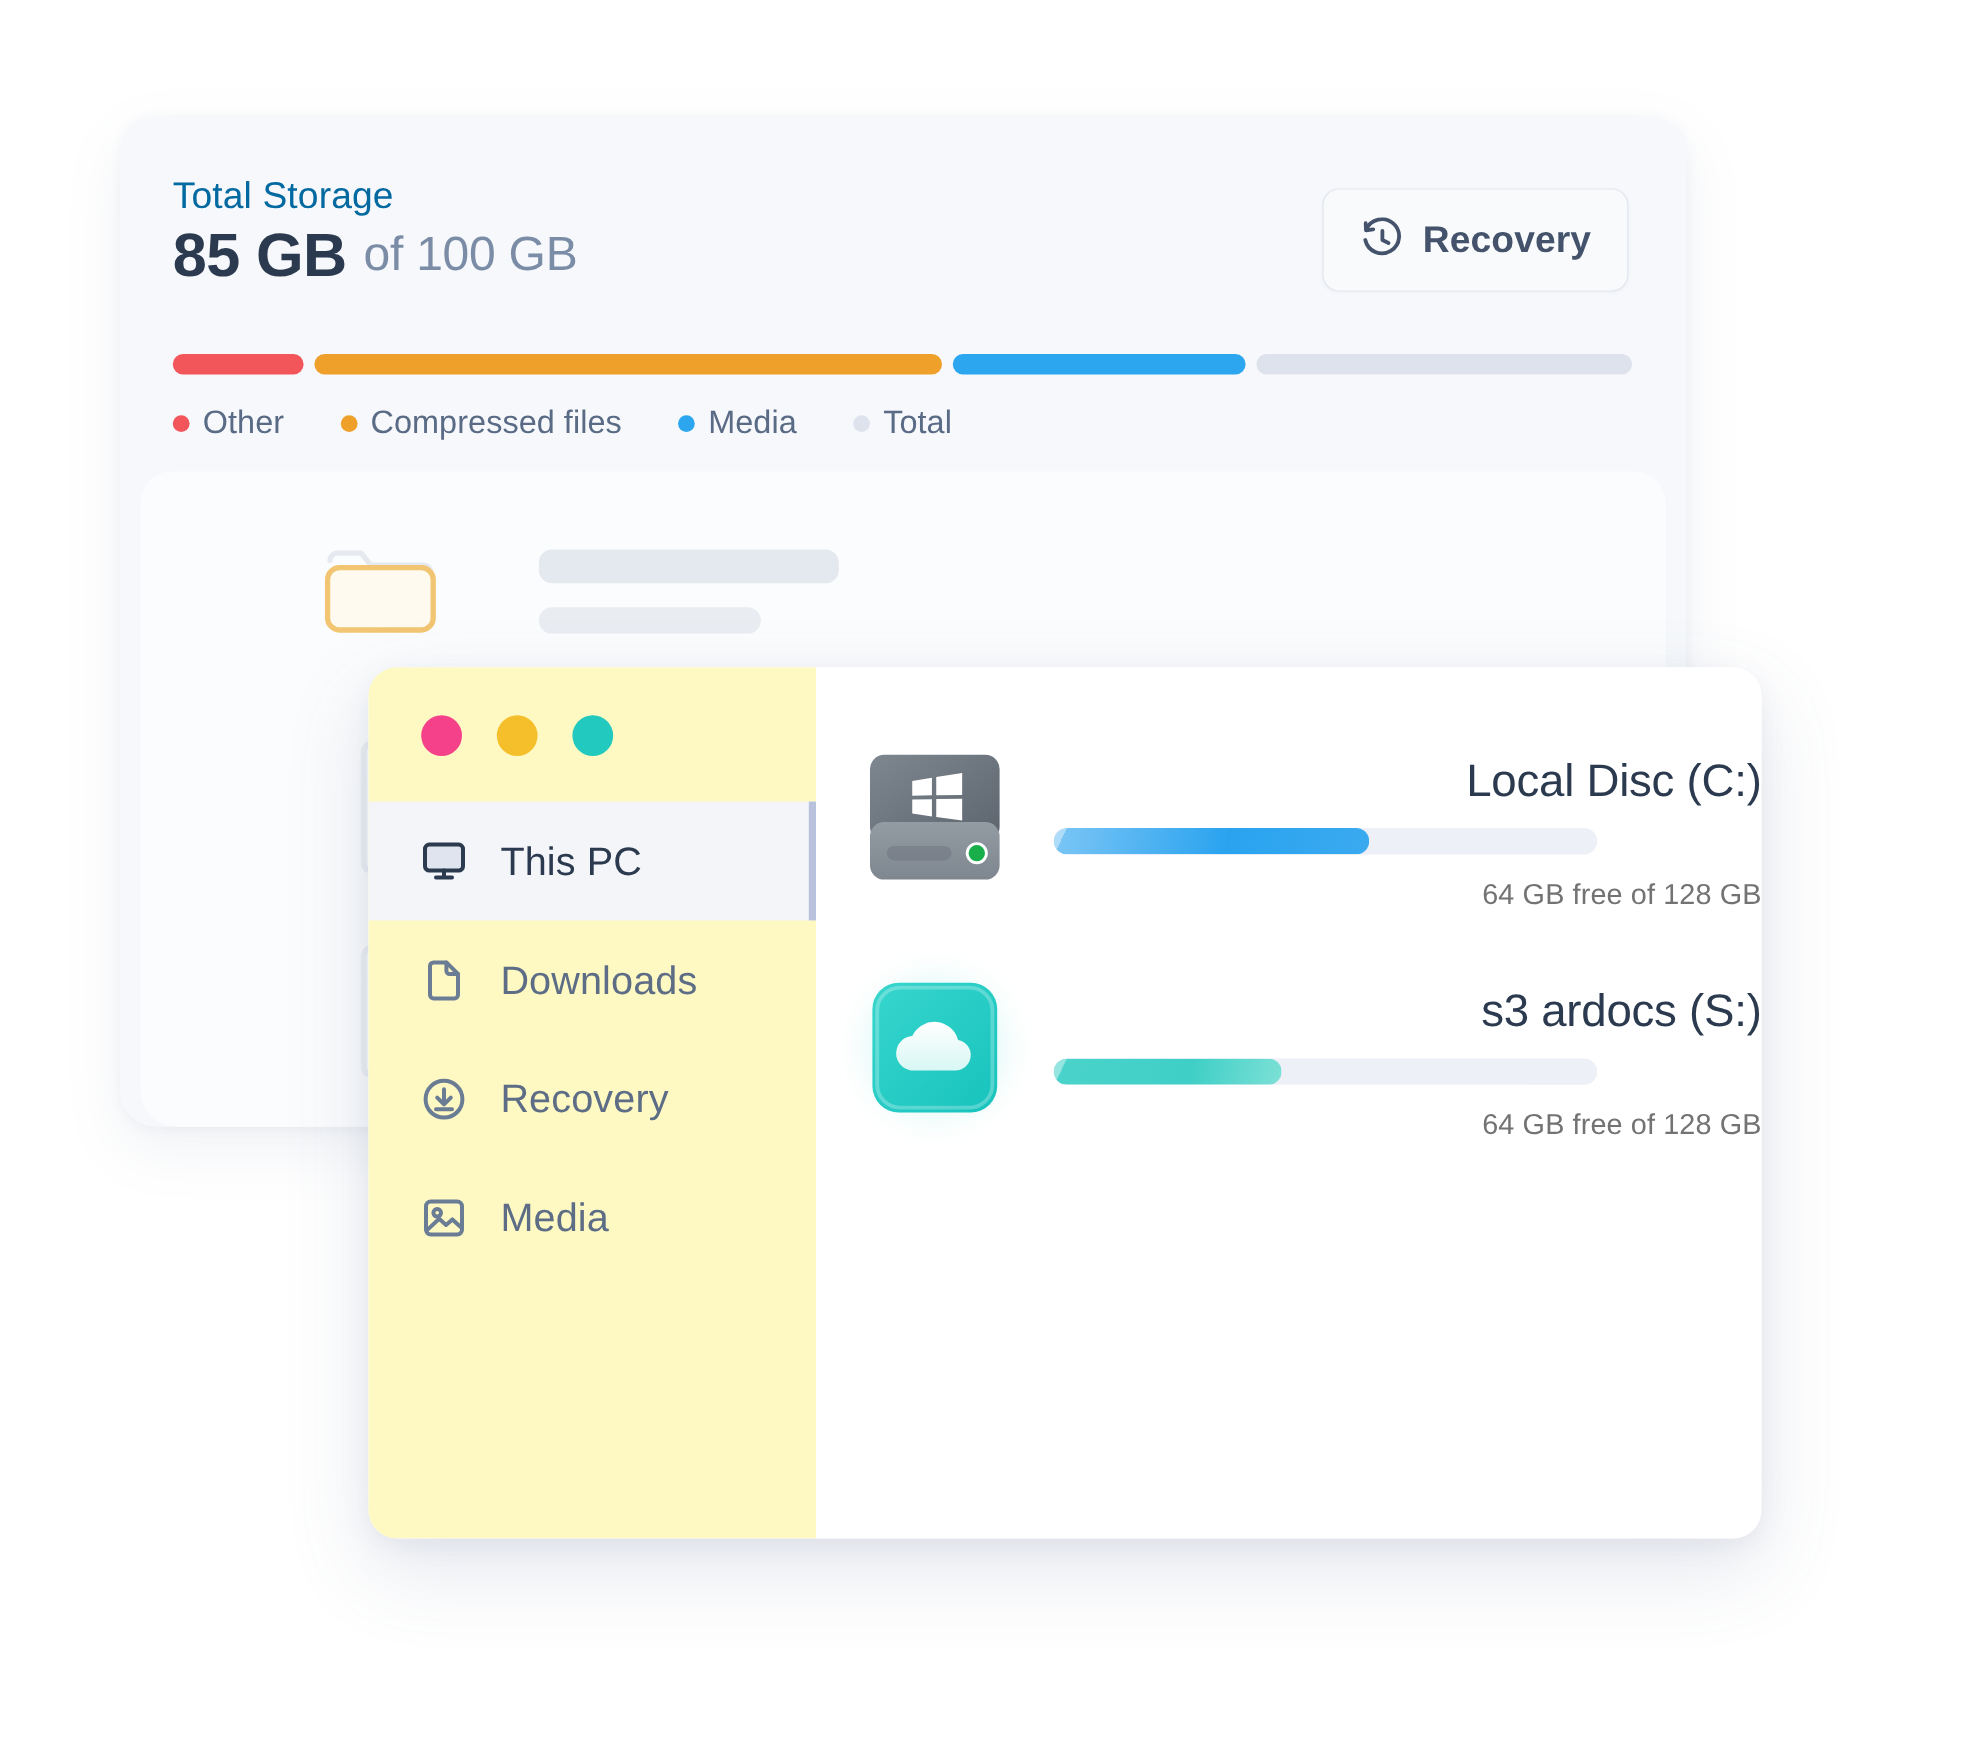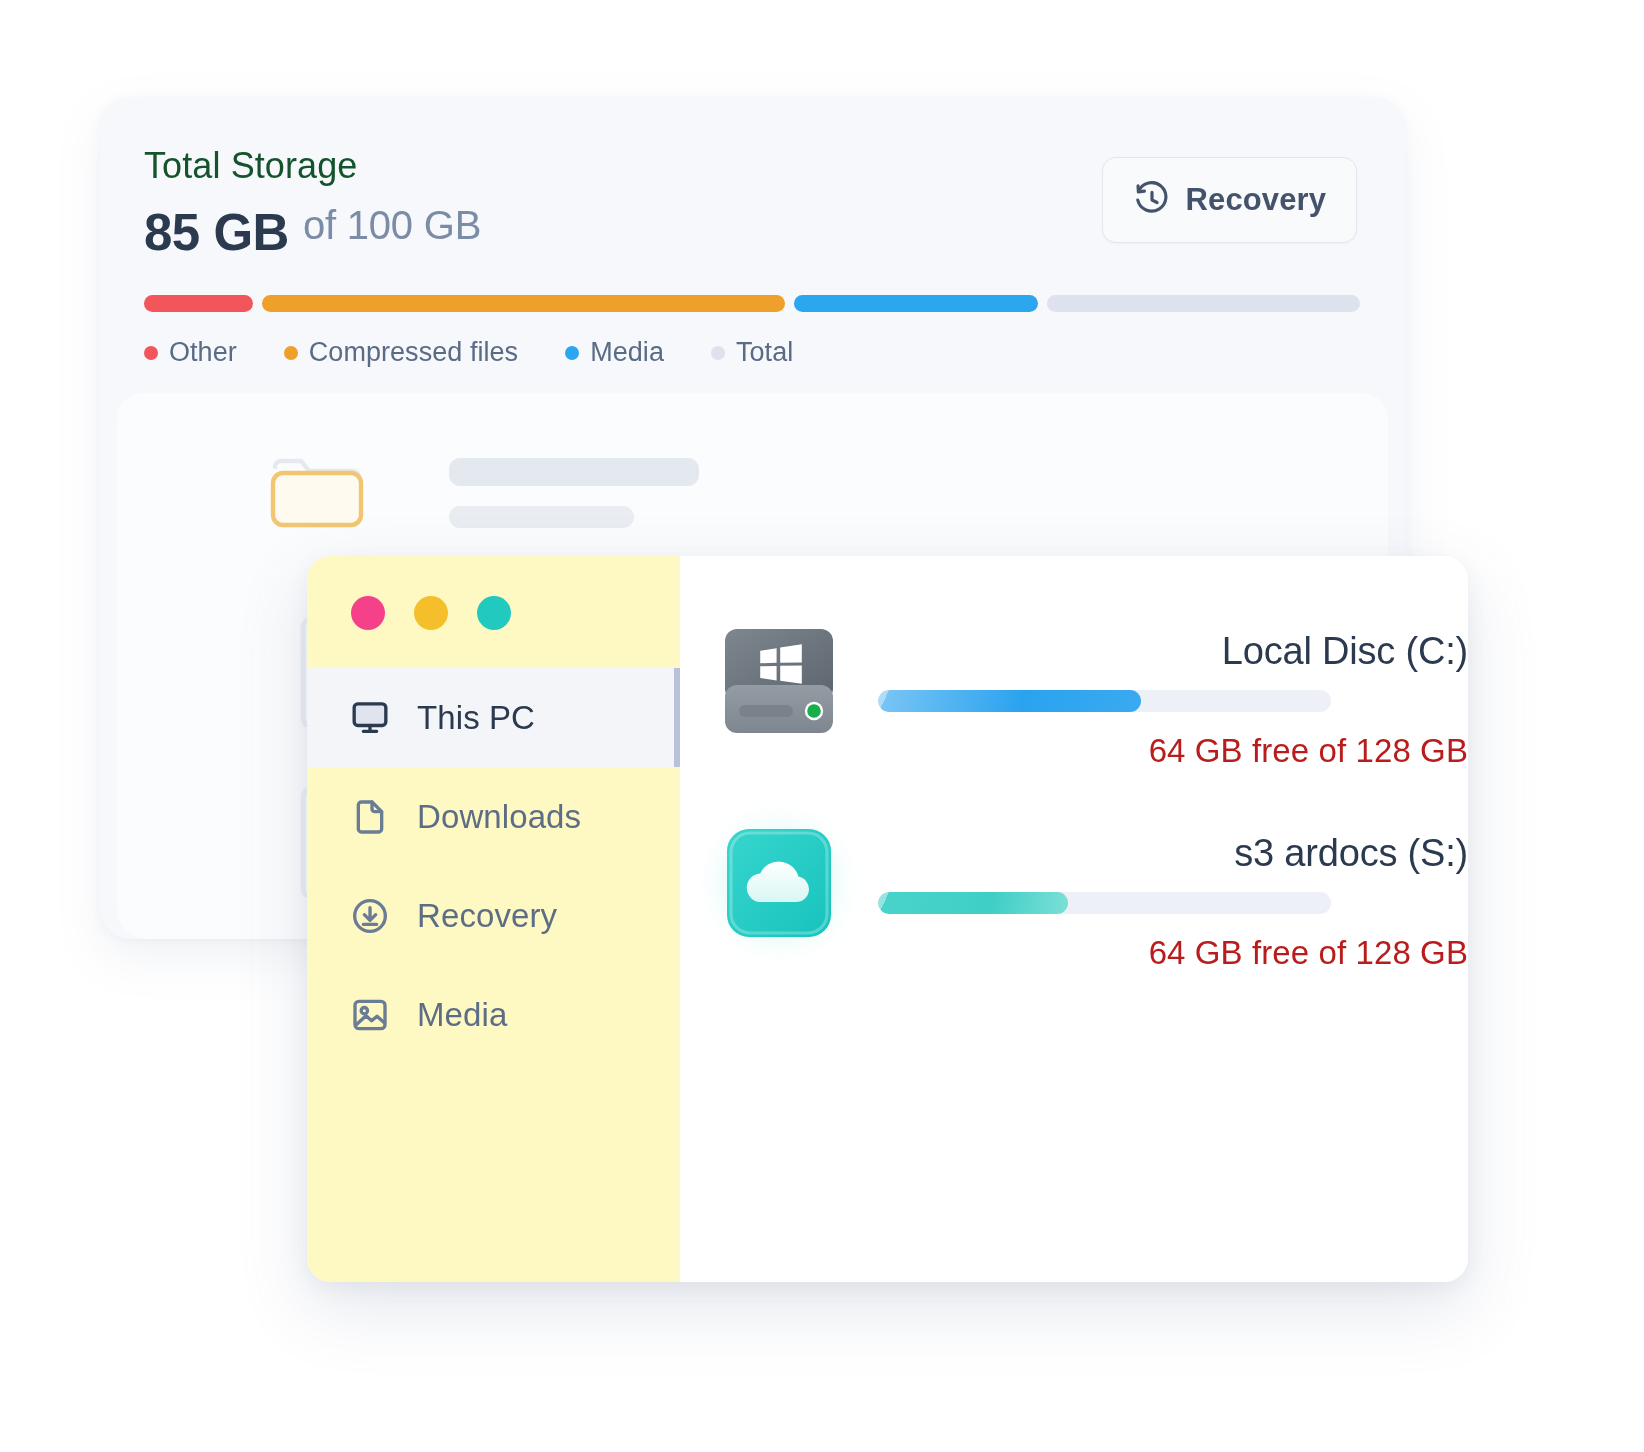--- a/index.html
+++ b/index.html
@@ -31,31 +31,31 @@
     box-shadow: 0 18px 48px rgba(109,124,156,0.10),
                 0 2px 10px rgba(109,124,156,0.06);
   }
 
   .storage-head {
     position: absolute;
     left: 44px;
     top: 48px;
   }
   .storage-title {
-    font-size: 36px;
-    color: #14532d;
+    font-size: 31px;
+    color: #0369a1;
     letter-spacing: .1px;
     font-weight: 400;
     white-space: nowrap;
   }
   .storage-amount-row {
-    margin-top: 16px;
+    margin-top: 2px;
     white-space: nowrap;
     display: flex;
-    align-items: flex-start;
+    align-items: center;
   }
   .storage-used {
     font-size: 51px;
     font-weight: 700;
     color: #2b3a4f;
     letter-spacing: -.5px;
   }
   .storage-of {
     font-size: 40px;
     font-weight: 400;
@@ -277,22 +277,22 @@
   }
   .fill-teal {
     background-image:
       linear-gradient(115deg,
         rgba(255,255,255,0.42) 0, rgba(255,255,255,0.42) 10px,
         rgba(255,255,255,0) 10px, rgba(255,255,255,0) 26px),
       linear-gradient(100deg, #4ad3cb 0%, #3fcfc6 60%, #7ce0d6 100%);
   }
   .drive-sub {
     margin-top: 20px;
-    font-size: 33px;
-    color: #b91c1c;
+    font-size: 24px;
+    color: #737373;
     letter-spacing: .1px;
     white-space: nowrap;
   }
 
   
   .cloud-glow {
     position: absolute;
     width: 150px; height: 150px;
     border-radius: 38px;
     background: radial-gradient(circle, rgba(45,212,200,0.34) 0%, rgba(45,212,200,0) 68%);

